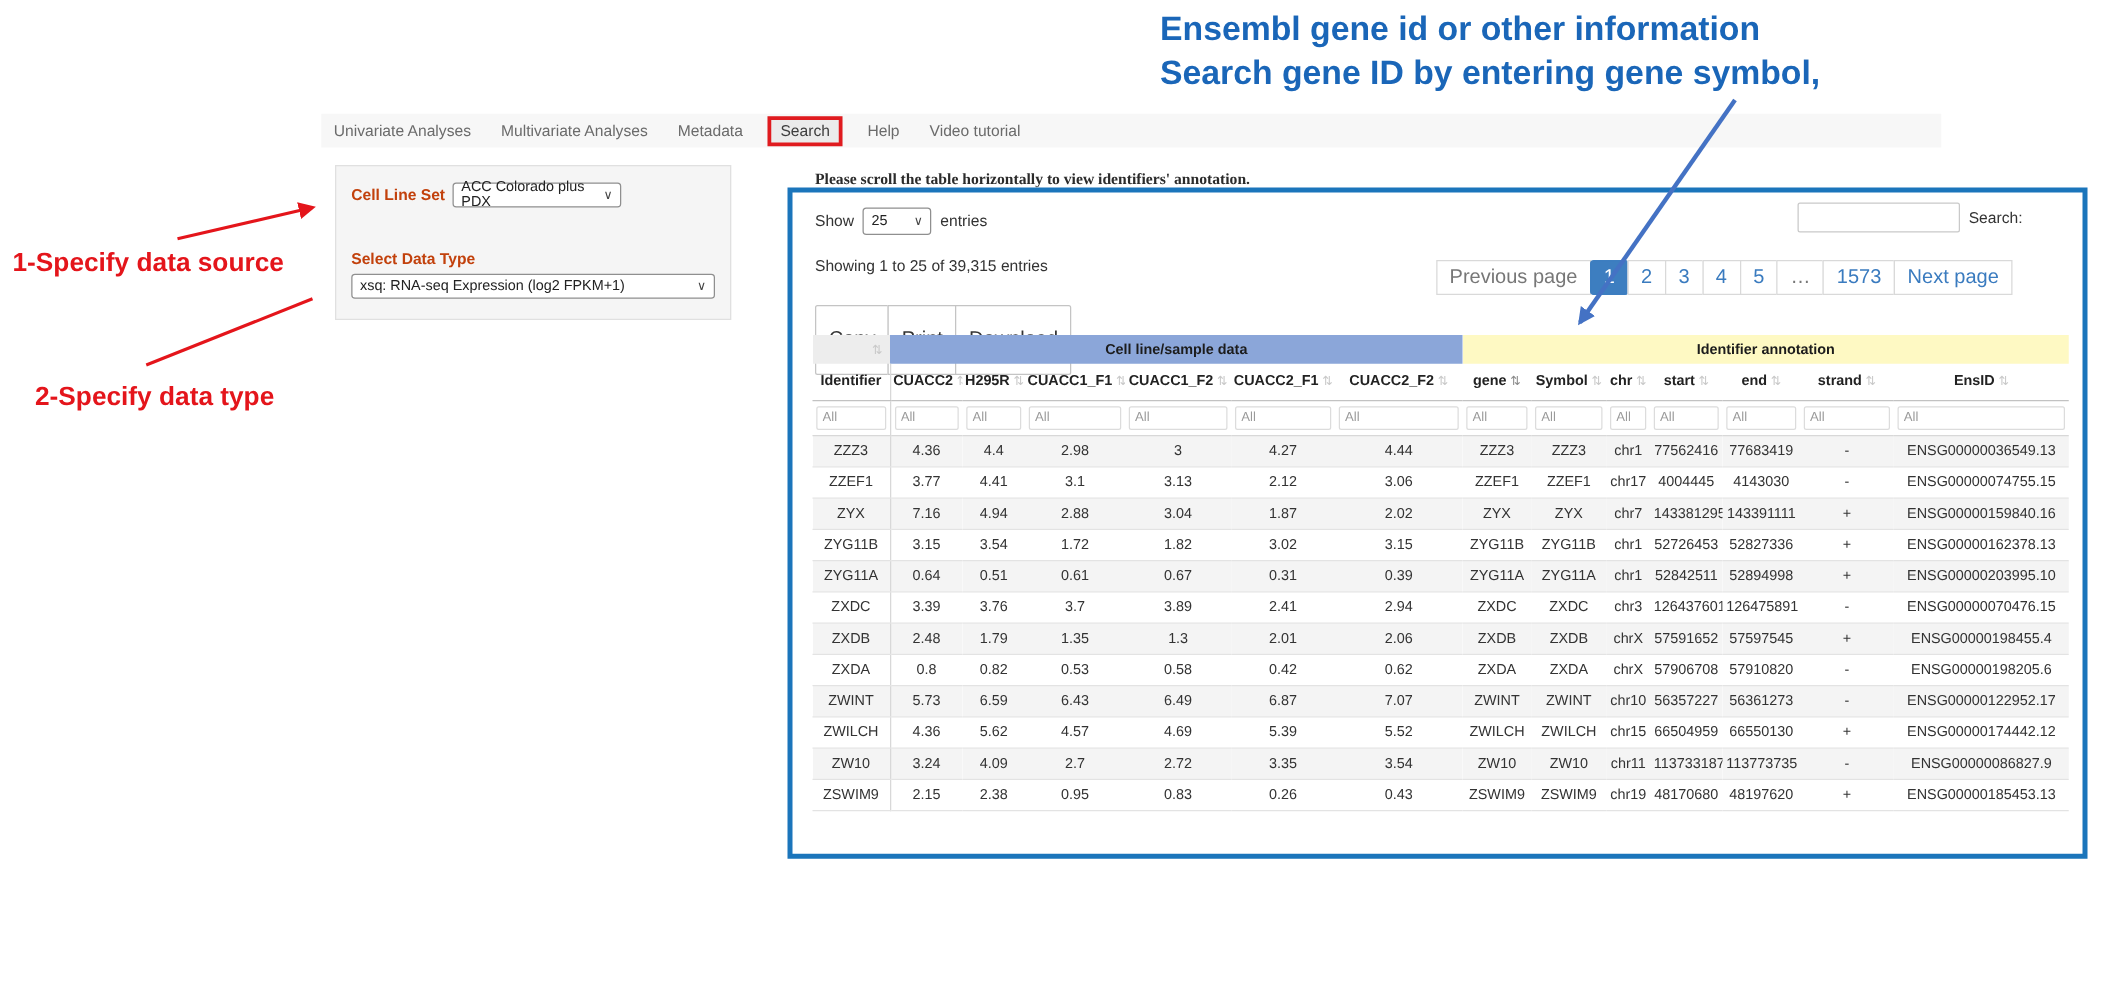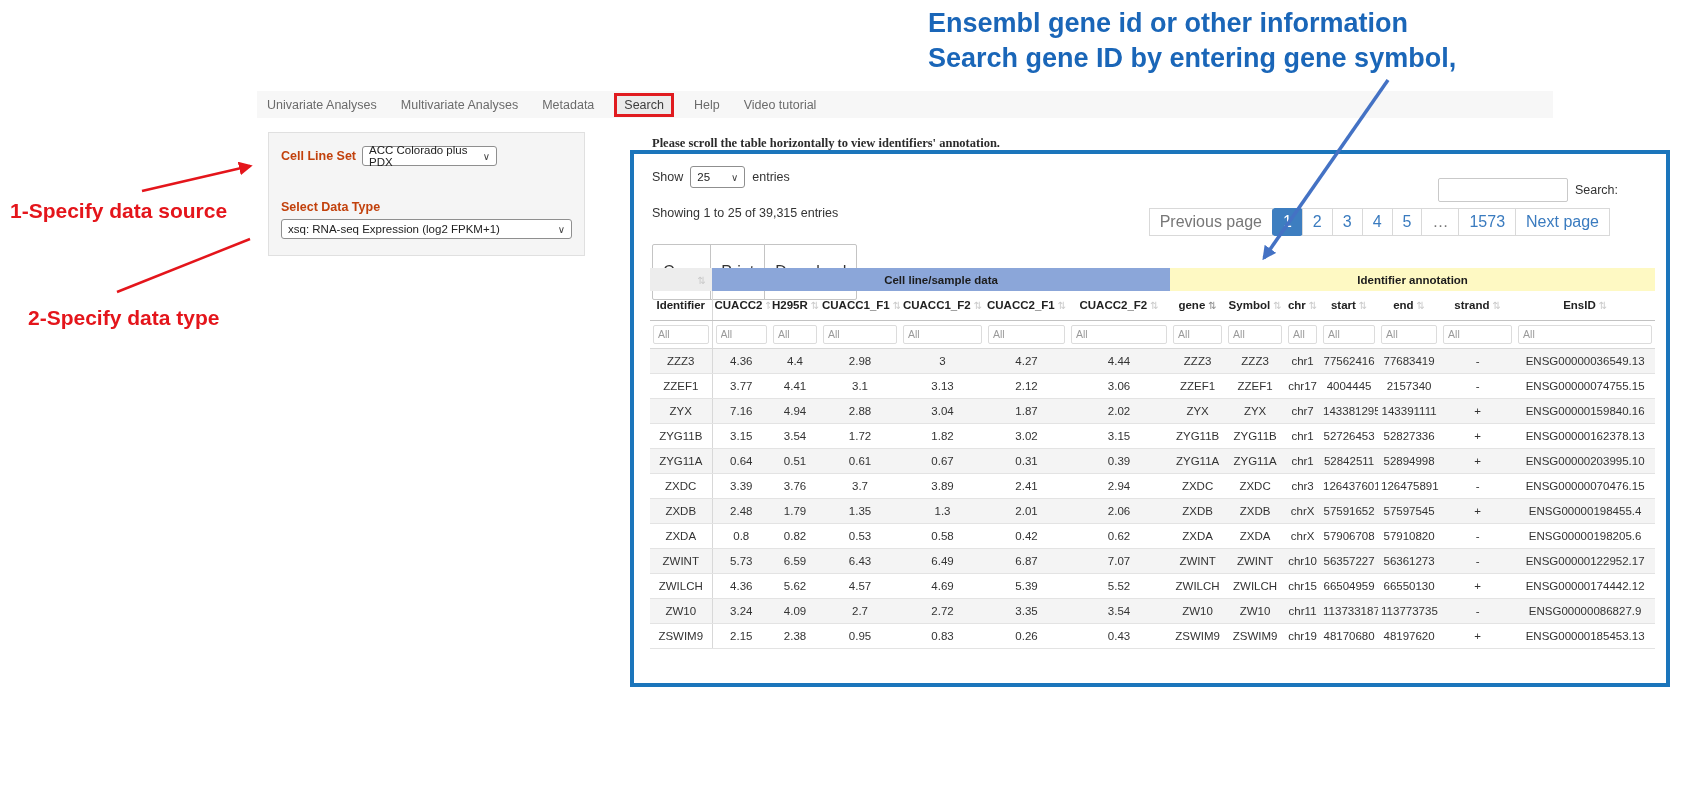--- a/index.html
+++ b/index.html
@@ -60,21 +60,21 @@
   .table-panel {
     position:absolute; left:630px; top:150px; width:1040px; height:537px;
     border:4px solid #1b75bb; background:#fff;
   }
   .show-row {
     position:absolute; left:18px; top:12px; display:flex; align-items:center;
     gap:7px; font-size:12.5px; color:#333;
   }
   #length-select { width:55px; height:22px; }
   .search-group {
-    position:absolute; top:24px; right:48px; display:flex; align-items:center; gap:7px;
+    position:absolute; top:8px; right:48px; display:flex; align-items:center; gap:7px;
     font-size:12.5px; color:#333;
   }
   .search-group input {
     width:130px; height:24px; border:1px solid #c9c9c9; border-radius:2px;
     padding:2px 6px; font-size:12px; font-family:inherit;
   }
   .info-text { position:absolute; left:18px; top:52px; font-size:12.5px; color:#333; }
   .pagination { position:absolute; top:54px; right:56px; display:flex; }
   .page-btn {
     border:1px solid #d9d9d9; background:#fff; color:#3a7bbf; font-size:16px;
@@ -267,21 +267,21 @@
           <td>3.77</td>
           <td>4.41</td>
           <td>3.1</td>
           <td>3.13</td>
           <td>2.12</td>
           <td>3.06</td>
           <td>ZZEF1</td>
           <td>ZZEF1</td>
           <td>chr17</td>
           <td>4004445</td>
-          <td>2157340</td>
+          <td>4143030</td>
           <td>-</td>
           <td>ENSG00000074755.15</td>
         </tr>
         <tr class="data-row">
           <td class="col-identifier">ZYX</td>
           <td>7.16</td>
           <td>4.94</td>
           <td>2.88</td>
           <td>3.04</td>
           <td>1.87</td>

